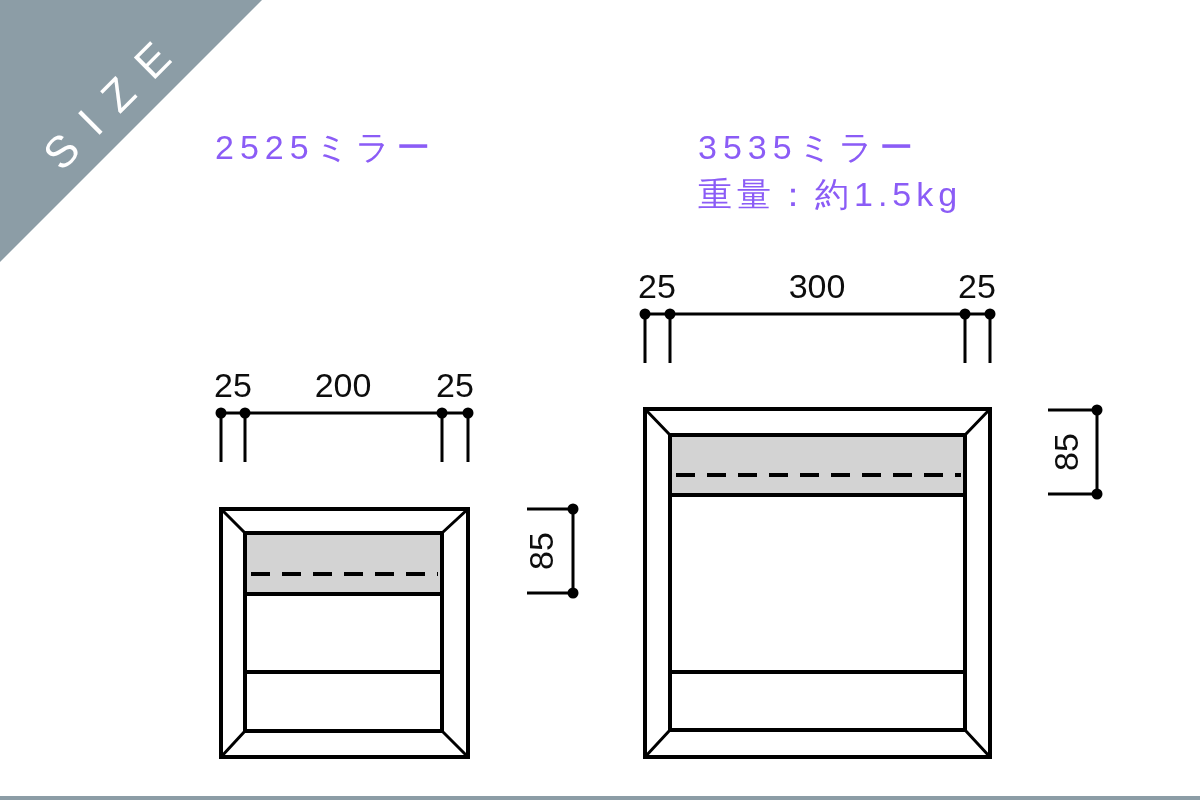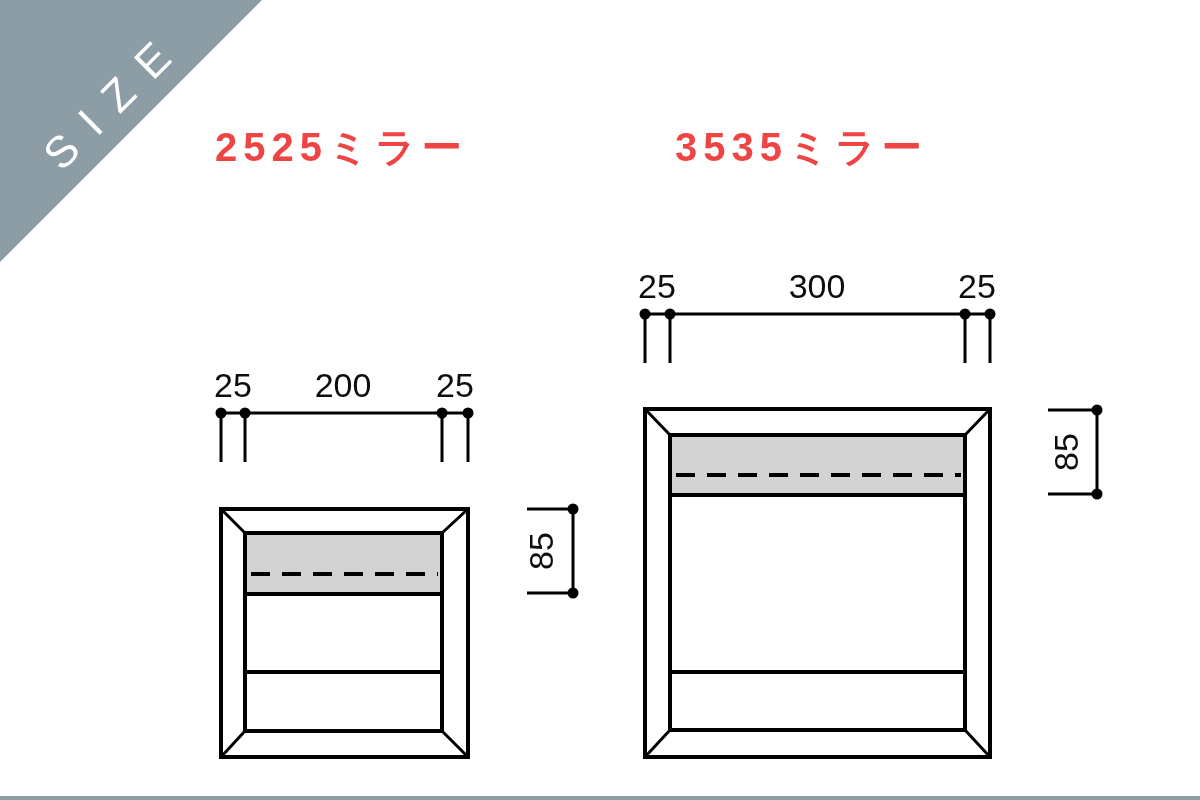--- a/index.html
+++ b/index.html
@@ -25,30 +25,30 @@
     font-family: "Liberation Sans", "DejaVu Sans", sans-serif;
     font-weight: 200;
     font-size: 44px;
     letter-spacing: 20px;
     text-indent: 20px;
   }
 
   
   .title-block {
     position: absolute;
-    color: #ef4444;
-    font-size: 40px;
+    color: #8b5cf6;
+    font-size: 34px;
     line-height: 47px;
-    font-weight: 700;
+    font-weight: 400;
     white-space: nowrap;
   }
   .title-block .product-name { letter-spacing: 6px; }
   .title-block .product-weight { letter-spacing: 5px; }
   .title-left  { left: 215px; top: 124px; }
-  .title-right { left: 675px; top: 124px; }
+  .title-right { left: 698px; top: 124px; }
 
   
   .ln   { stroke: #000000; fill: none; }
   .w4   { stroke-width: 4px; }
   .w3   { stroke-width: 3px; }
   .dash { stroke: #000000; stroke-width: 4px; stroke-dasharray: 19 12; fill: none; }
   .dot  { fill: #000000; stroke: none; }
   .frame-fill { fill: #ffffff; }
   text.dim {
     font-family: "Liberation Sans", sans-serif;
@@ -128,15 +128,16 @@
   </svg>
 
   <div class="size-label">SIZE</div>
 
   <div class="title-block title-left">
     <div class="product-name">2525ミラー</div>
   </div>
 
   <div class="title-block title-right">
     <div class="product-name">3535ミラー</div>
+    <div class="product-weight">重量：約1.5kg</div>
   </div>
 
 </div>
 
 </body></html>

